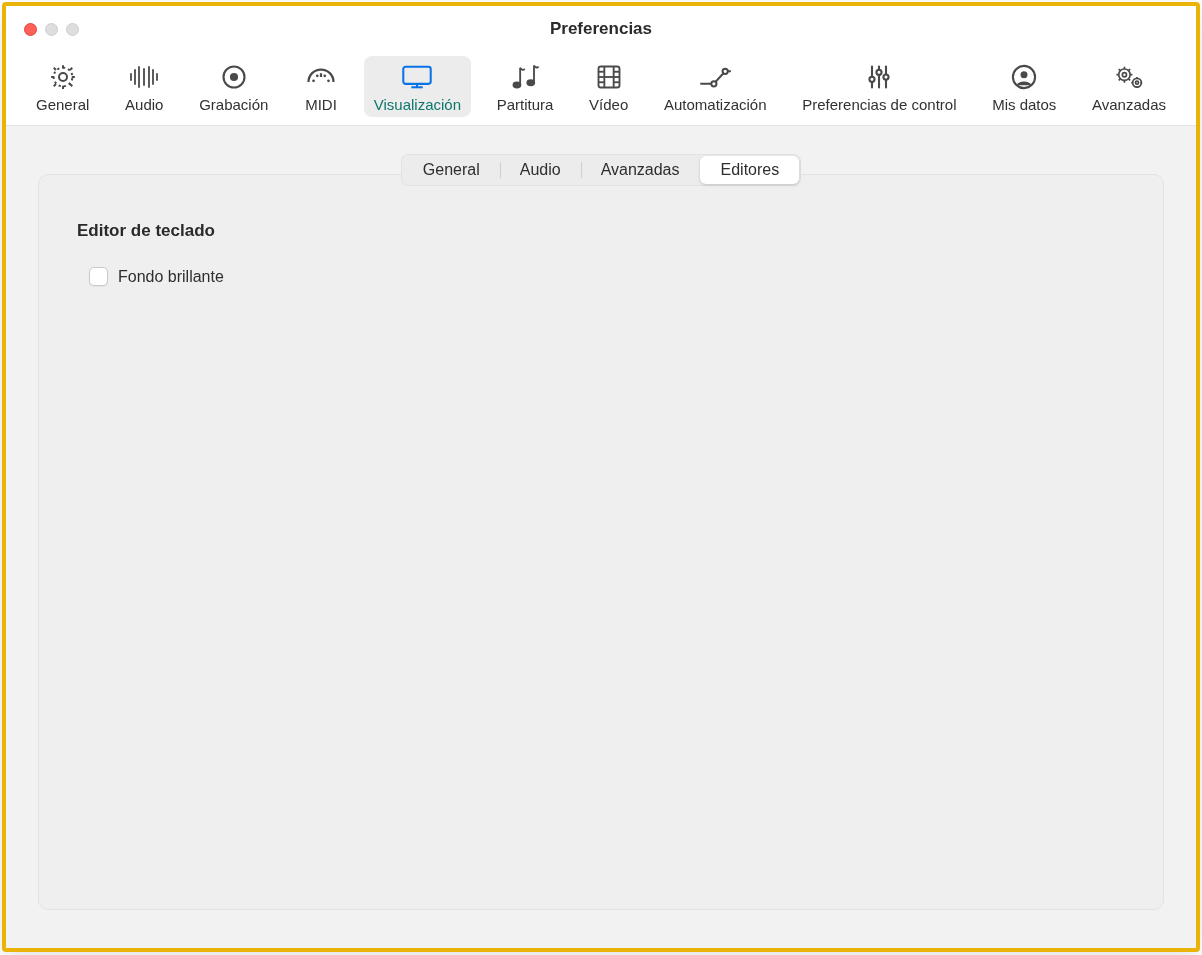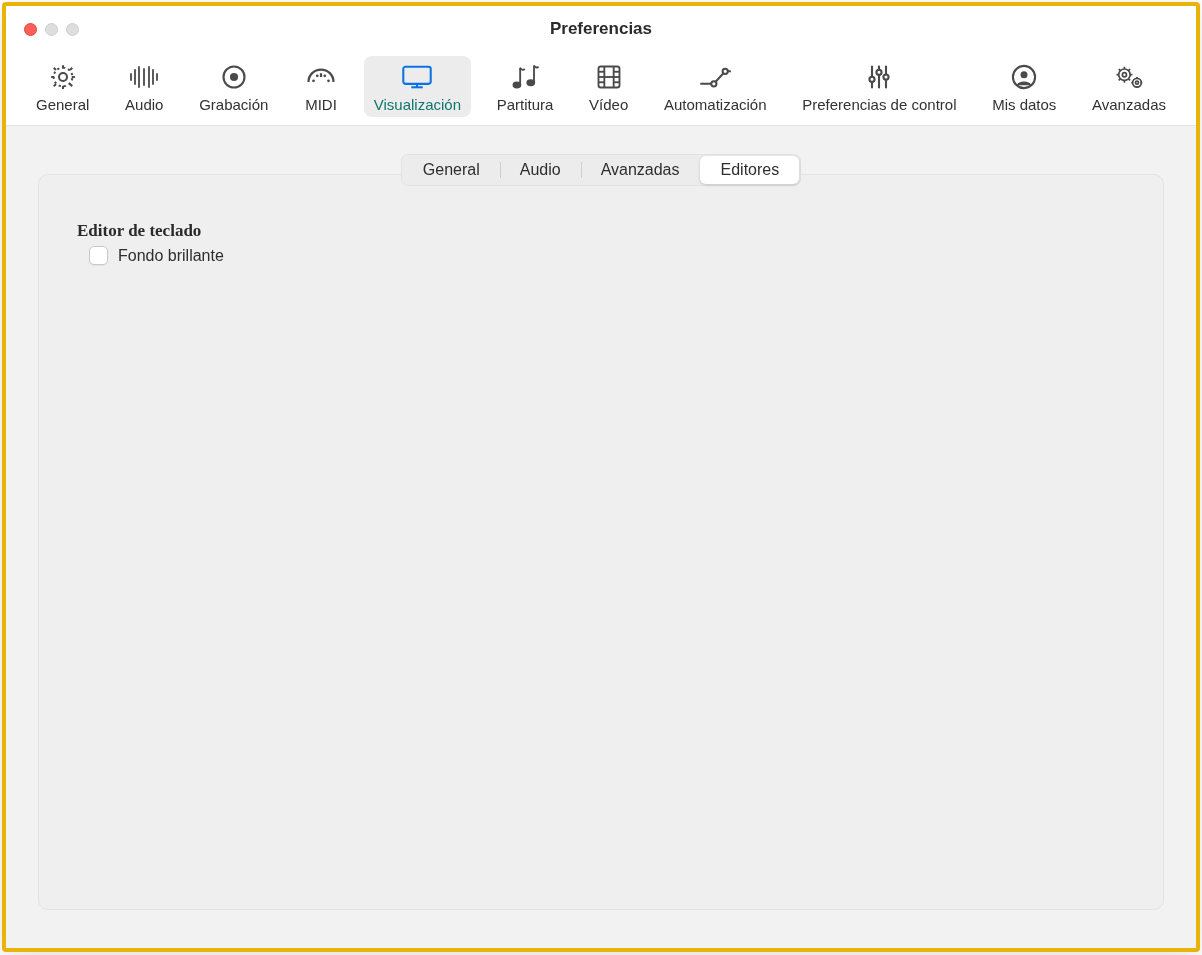--- a/index.html
+++ b/index.html
@@ -143,22 +143,21 @@
       flex: 1;
       background: #efefef;
       border: 1px solid #e3e3e3;
       border-radius: 10px;
       padding: 46px 38px;
     }
     .section-title {
       font-size: 17px;
       font-weight: 600;
       color: #2a2a2a;
-      margin-bottom: 5px;
-      font-family: Liberation Serif, serif;
+      margin-bottom: 26px;
     }
     .checkbox-row {
       display: flex;
       align-items: center;
       gap: 10px;
       padding-left: 12px;
     }
     .checkbox {
       width: 19px;
       height: 19px;

